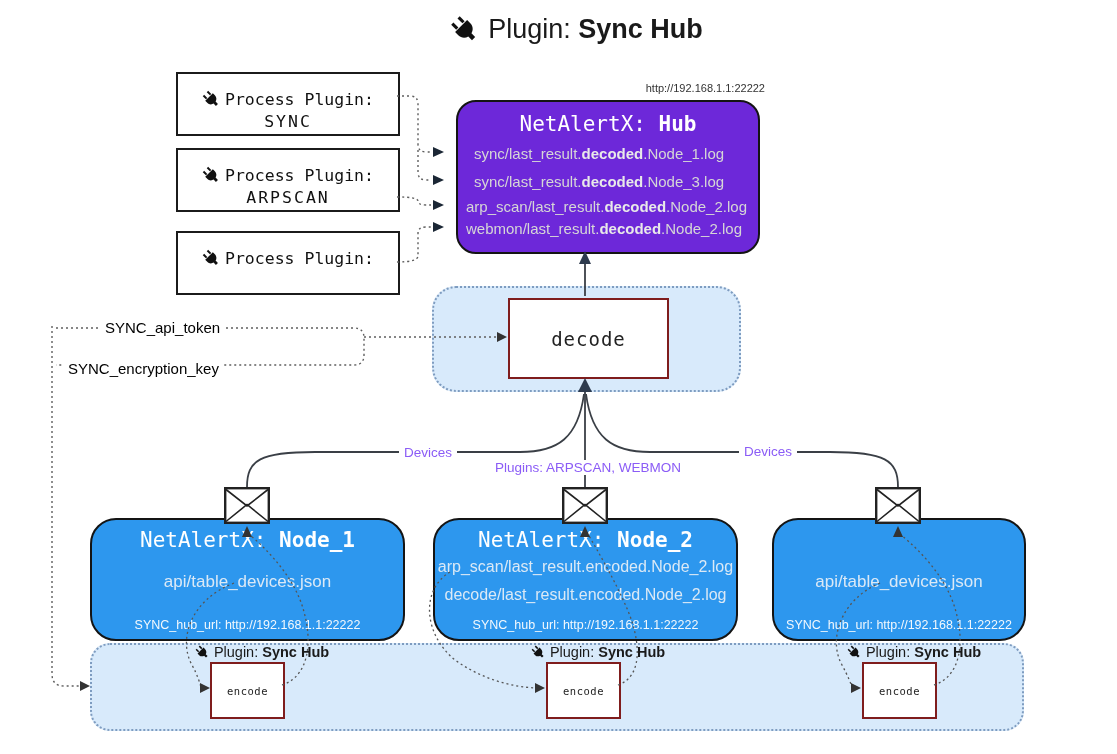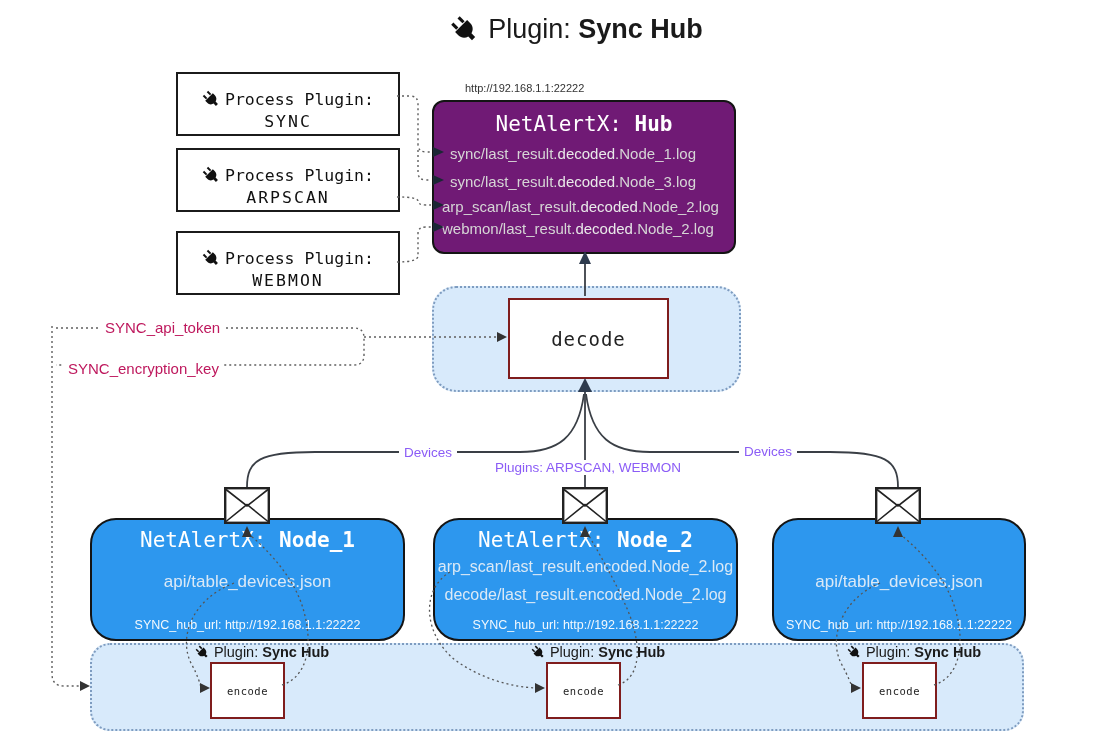--- a/index.html
+++ b/index.html
@@ -15,39 +15,39 @@
   .plug{flex:0 0 auto;}
 
   
   .pbox{position:absolute;left:176px;width:220px;height:60px;background:#fff;
         border:2px solid #1b1b1b;z-index:2;}
   .pbox .row1{display:flex;align-items:center;justify-content:center;gap:4px;
               margin-top:16px;font-size:16.5px;color:#111;}
   .pbox .row2{text-align:center;font-size:16.5px;letter-spacing:2px;color:#111;margin-top:3px;}
 
   
-  .hub-url{position:absolute;left:465px;top:82px;width:300px;text-align:left;
+  .hub-url{position:absolute;left:465px;top:82px;width:300px;text-align:right;
            font-size:11px;color:#333;z-index:4;}
-  .hub{position:absolute;left:432px;top:100px;width:300px;height:150px;
-       background:#701a75;border:2px solid #141414;border-radius:12px;z-index:2;}
+  .hub{position:absolute;left:456px;top:100px;width:300px;height:150px;
+       background:#6d28d9;border:2px solid #141414;border-radius:20px;z-index:2;}
   .hub-title{position:absolute;left:0;top:10px;width:100%;text-align:center;
              font-size:21px;color:#fff;}
   .hub-title b{font-weight:bold;}
   .hub-line{position:absolute;left:16px;font-size:15px;color:#d6d6d6;white-space:nowrap;}
-  .hub-line b{font-weight:normal;color:#e9e9e9;}
+  .hub-line b{font-weight:bold;color:#e9e9e9;}
 
   
   .panel{position:absolute;background:#d8eafb;border:2px dotted #7e9cc0;z-index:1;}
   .decode-panel{left:432px;top:286px;width:305px;height:102px;border-radius:24px;}
   .iobox{position:absolute;background:#fff;border:2px solid #7f1d1d;z-index:3;
          display:flex;align-items:center;justify-content:center;color:#222;}
   .decode-box{left:508px;top:298px;width:157px;height:77px;font-size:19px;letter-spacing:1px;}
 
   
-  .tok{position:absolute;background:#fff;padding:1px 4px;font-size:15px;color:#be185d;z-index:7;white-space:nowrap;}
+  .tok{position:absolute;background:#fff;padding:1px 4px;font-size:15px;color:#000000;z-index:7;white-space:nowrap;}
 
   
   .edge-label{position:absolute;background:#fff;padding:0 5px;font-size:13.5px;color:#8b5cf6;
               z-index:7;white-space:nowrap;transform:translateX(-50%);}
 
   
   .node{position:absolute;top:518px;height:119px;background:#2d97ee;
         border:2.5px solid #141414;border-radius:26px;z-index:2;}
   .node-title{position:absolute;left:0;top:8px;width:100%;text-align:center;
               font-size:21px;color:#fff;white-space:nowrap;}
@@ -114,21 +114,20 @@
     <div class="row1">
         <svg class="plug" width="19" height="19" viewBox="0 0 24 24">
           <g transform="rotate(-45 12 12)" fill="#111">
             <rect x="7.2" y="1.2" width="2.5" height="5.6"></rect>
             <rect x="14.3" y="1.2" width="2.5" height="5.6"></rect>
             <path d="M5.2,7.6 h13.6 v3.6 c0,3.1 -2.1,5.7 -5,6.3 v4.2 h-3.6 v-4.2 c-2.9,-0.6 -5,-3.2 -5,-6.3 z"></path>
           </g>
         </svg>
         <span>Process Plugin:</span>
       </div>
-    <div class="row2">WEBMON</div>
   </div>
 
   <div class="hub-url">http://192.168.1.1:22222</div>
   <div class="hub">
     <div class="hub-title mono"><span>NetAlertX:</span>&nbsp;<b>Hub</b></div>
     <div class="hub-line" style="top:43px"><span>sync/last_result.</span><b>decoded</b><span>.Node_1.log</span></div>
     <div class="hub-line" style="top:71px"><span>sync/last_result.</span><b>decoded</b><span>.Node_3.log</span></div>
     <div class="hub-line" style="top:96px;left:8px"><span>arp_scan/last_result.</span><b>decoded</b><span>.Node_2.log</span></div>
     <div class="hub-line" style="top:118px;left:8px"><span>webmon/last_result.</span><b>decoded</b><span>.Node_2.log</span></div>
   </div>

